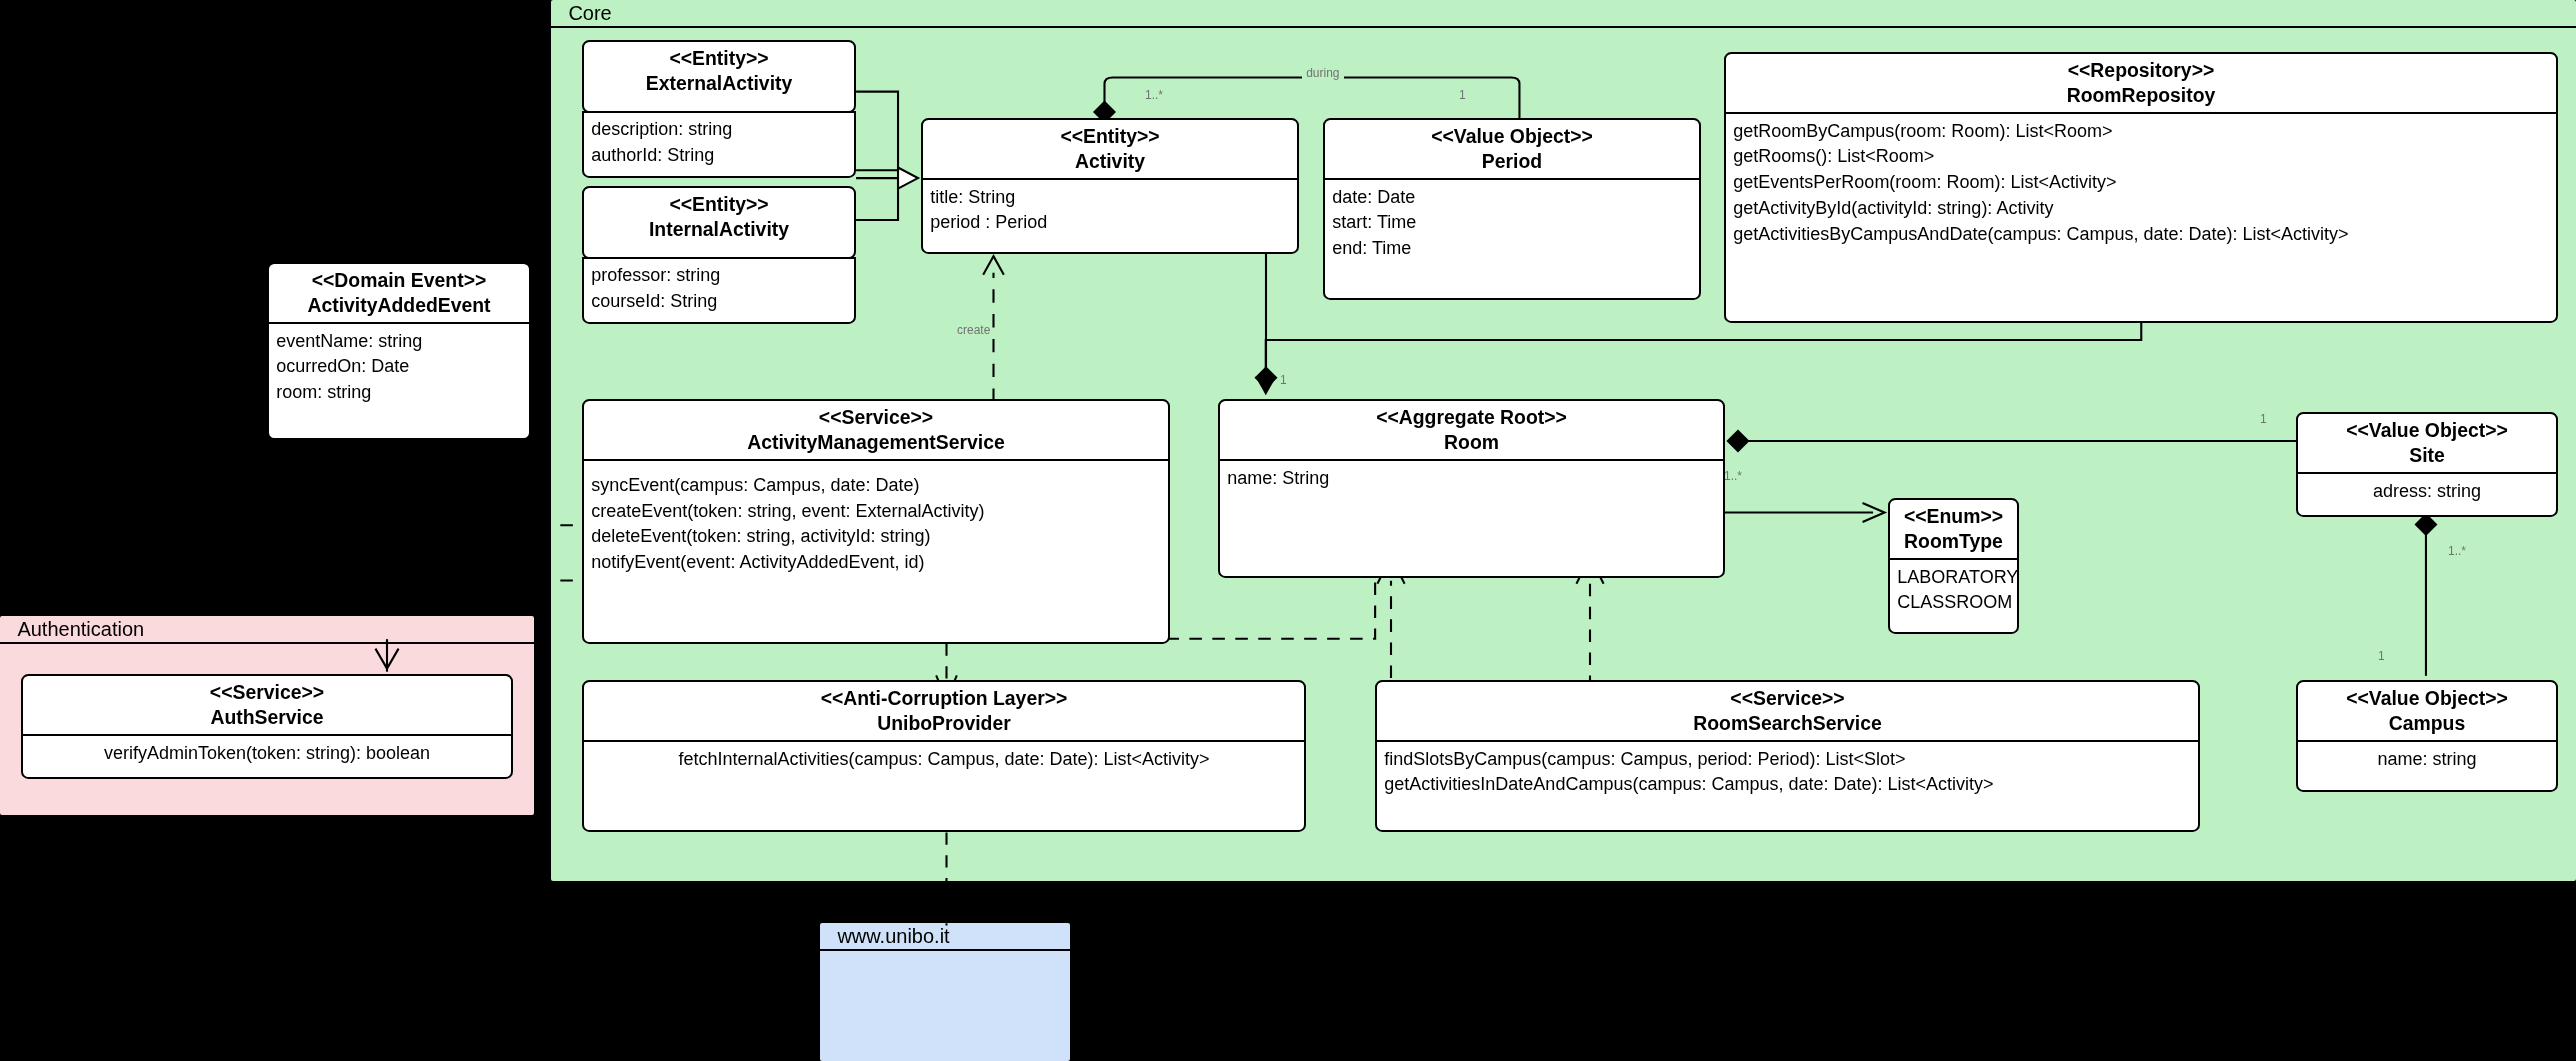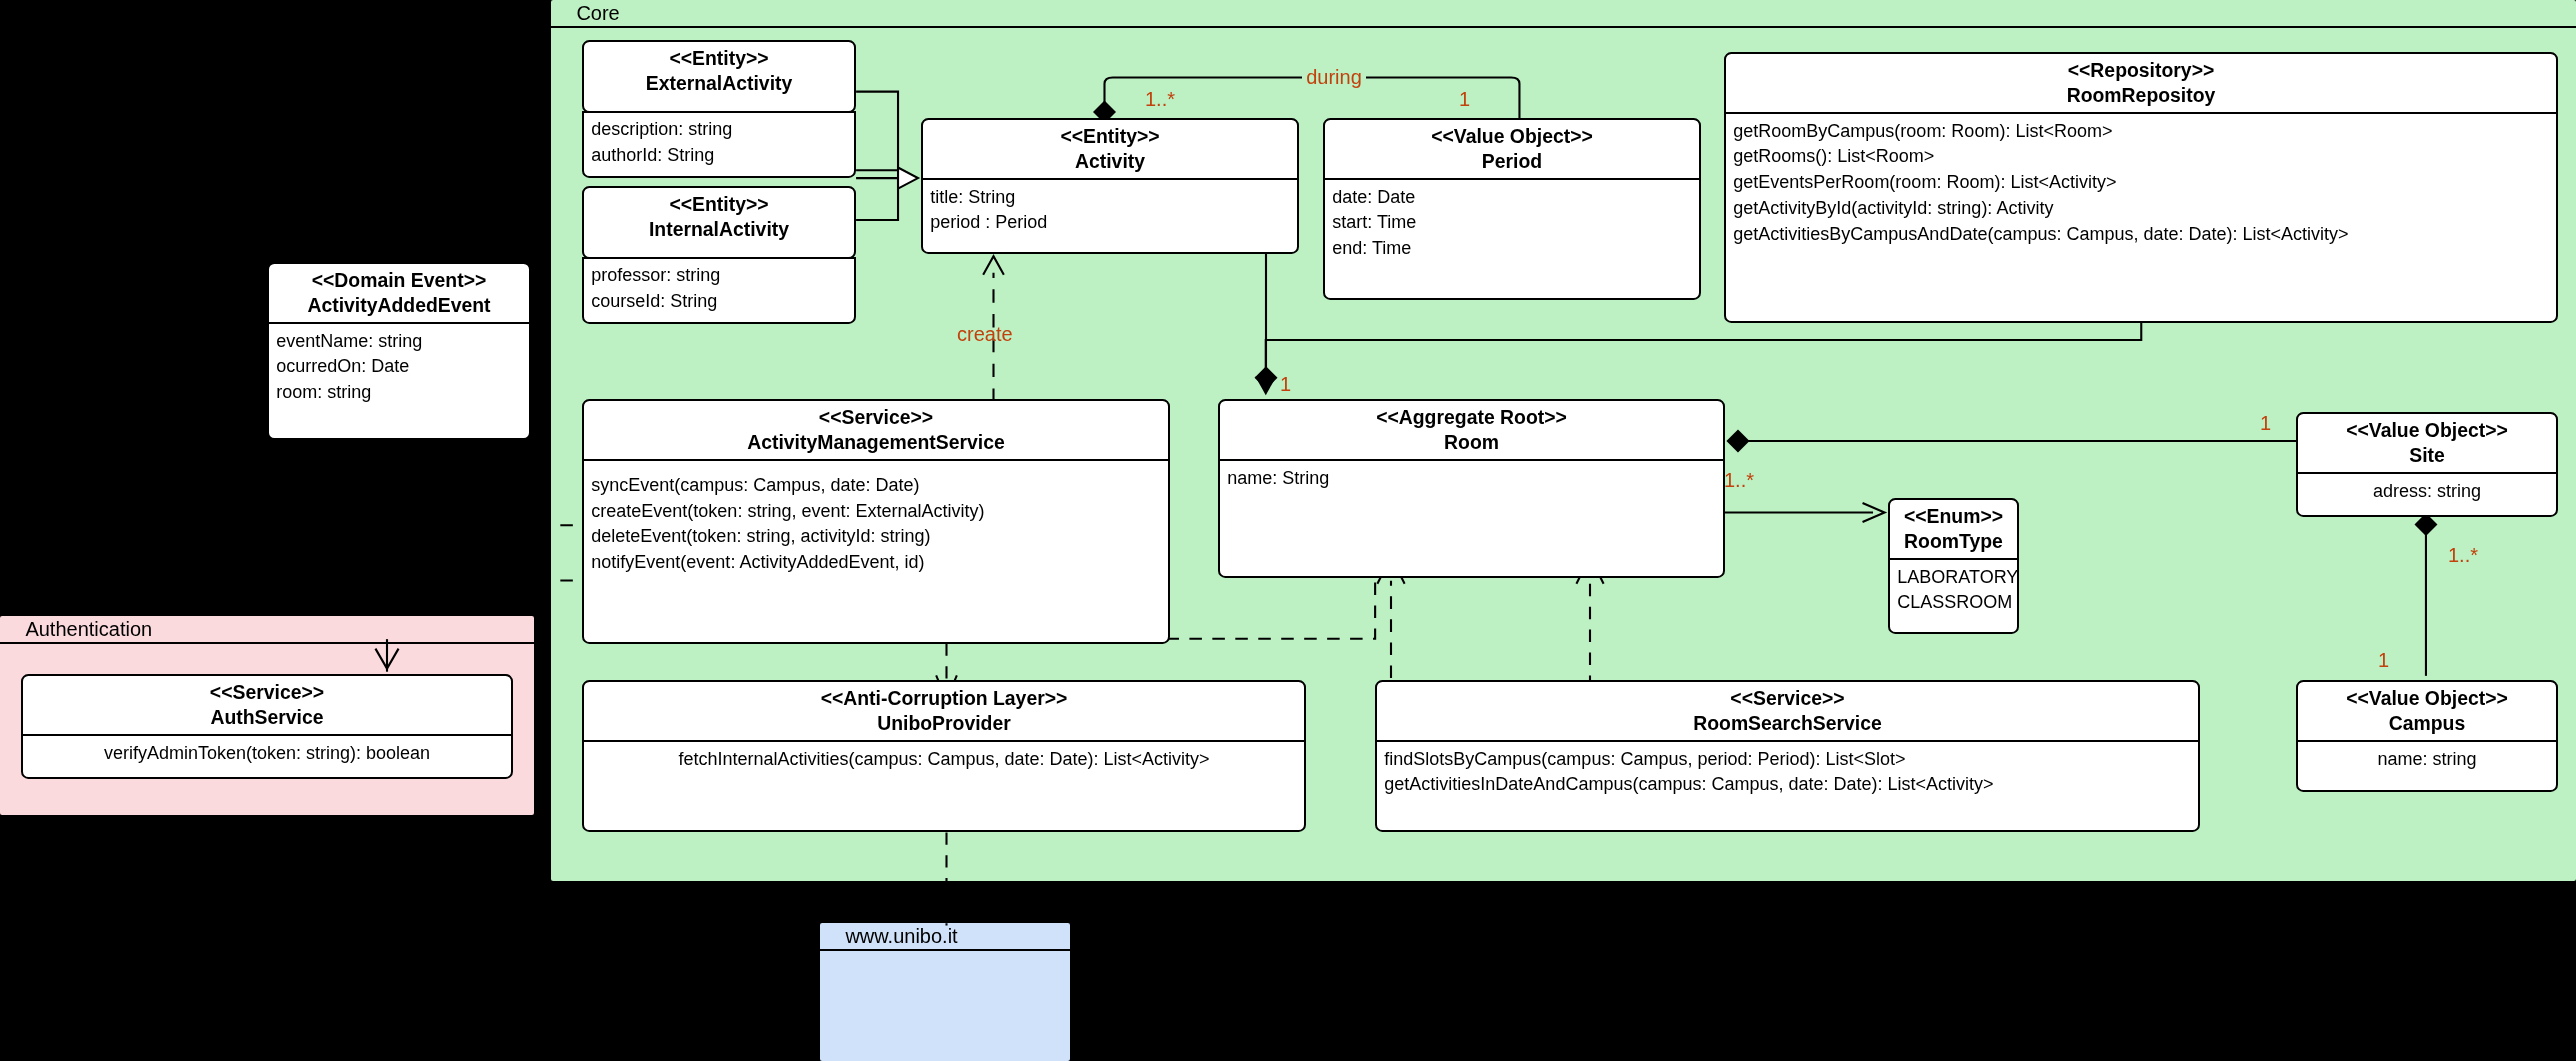--- a/index.html
+++ b/index.html
@@ -7,21 +7,21 @@
     position:relative;
     width:2576px;height:1061px;
     background:#000000;
     font-family:"Liberation Sans", sans-serif;
     overflow:hidden;
   }
 
   
   .pkg{position:absolute;}
   .pkg-tab{
-    position:absolute;top:0;left:16px;height:27px;
+    position:absolute;top:0;left:8px;height:27px;
     border-top-left-radius:3.1px;
     box-sizing:border-box;
     display:flex;align-items:center;
     padding-left:9.4px;
     font-size:20px;color:#000;
     clip-path:polygon(0 0, calc(100% - 13.6px) 0, 100% 100%, 0 100%);
   }
   .pkg-body{
     position:absolute;left:0;
     box-sizing:border-box;
@@ -55,21 +55,21 @@
   .cls-body{
     padding:4.2px 7.3px 5.2px;
     box-sizing:border-box;
   }
   .member{
     font-size:18px;line-height:1.43;color:#000;white-space:nowrap;
   }
   .member.center{text-align:center;}
 
   .lbl{
-    position:absolute;font-size:20px;color:#c2410c;white-space:nowrap;
+    position:absolute;font-size:12px;color:#737373;white-space:nowrap;
     line-height:1;
   }
   .lbl.onfill{background:#bdf0c2;padding:0 4.2px;}
   .lbl.ongreen{background:transparent;}
   svg.vec{position:absolute;overflow:visible;}
 </style>
 </head>
 <body>
 
 <div id="canvas">

